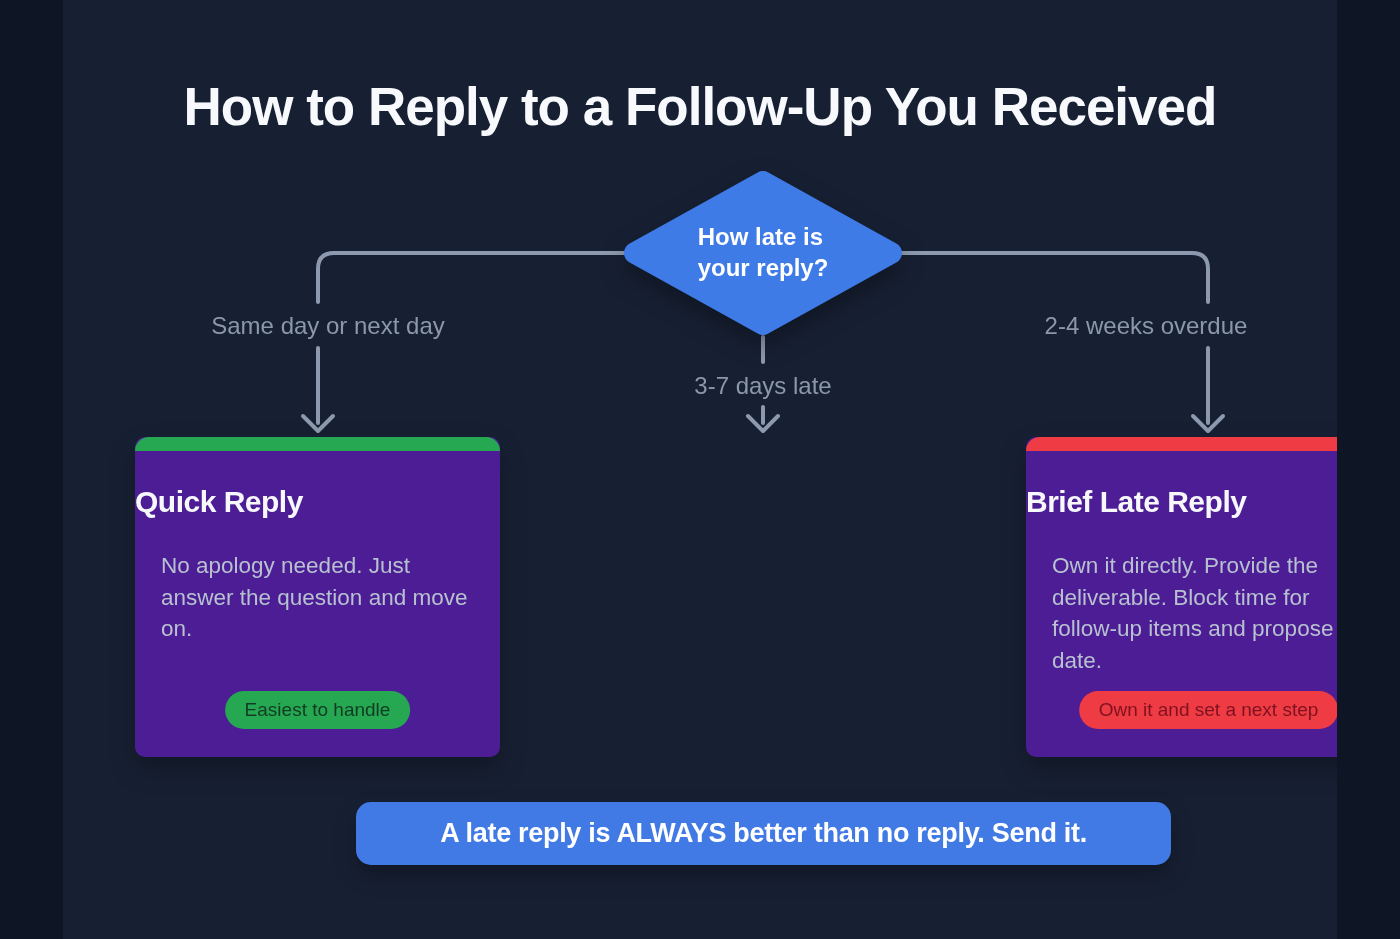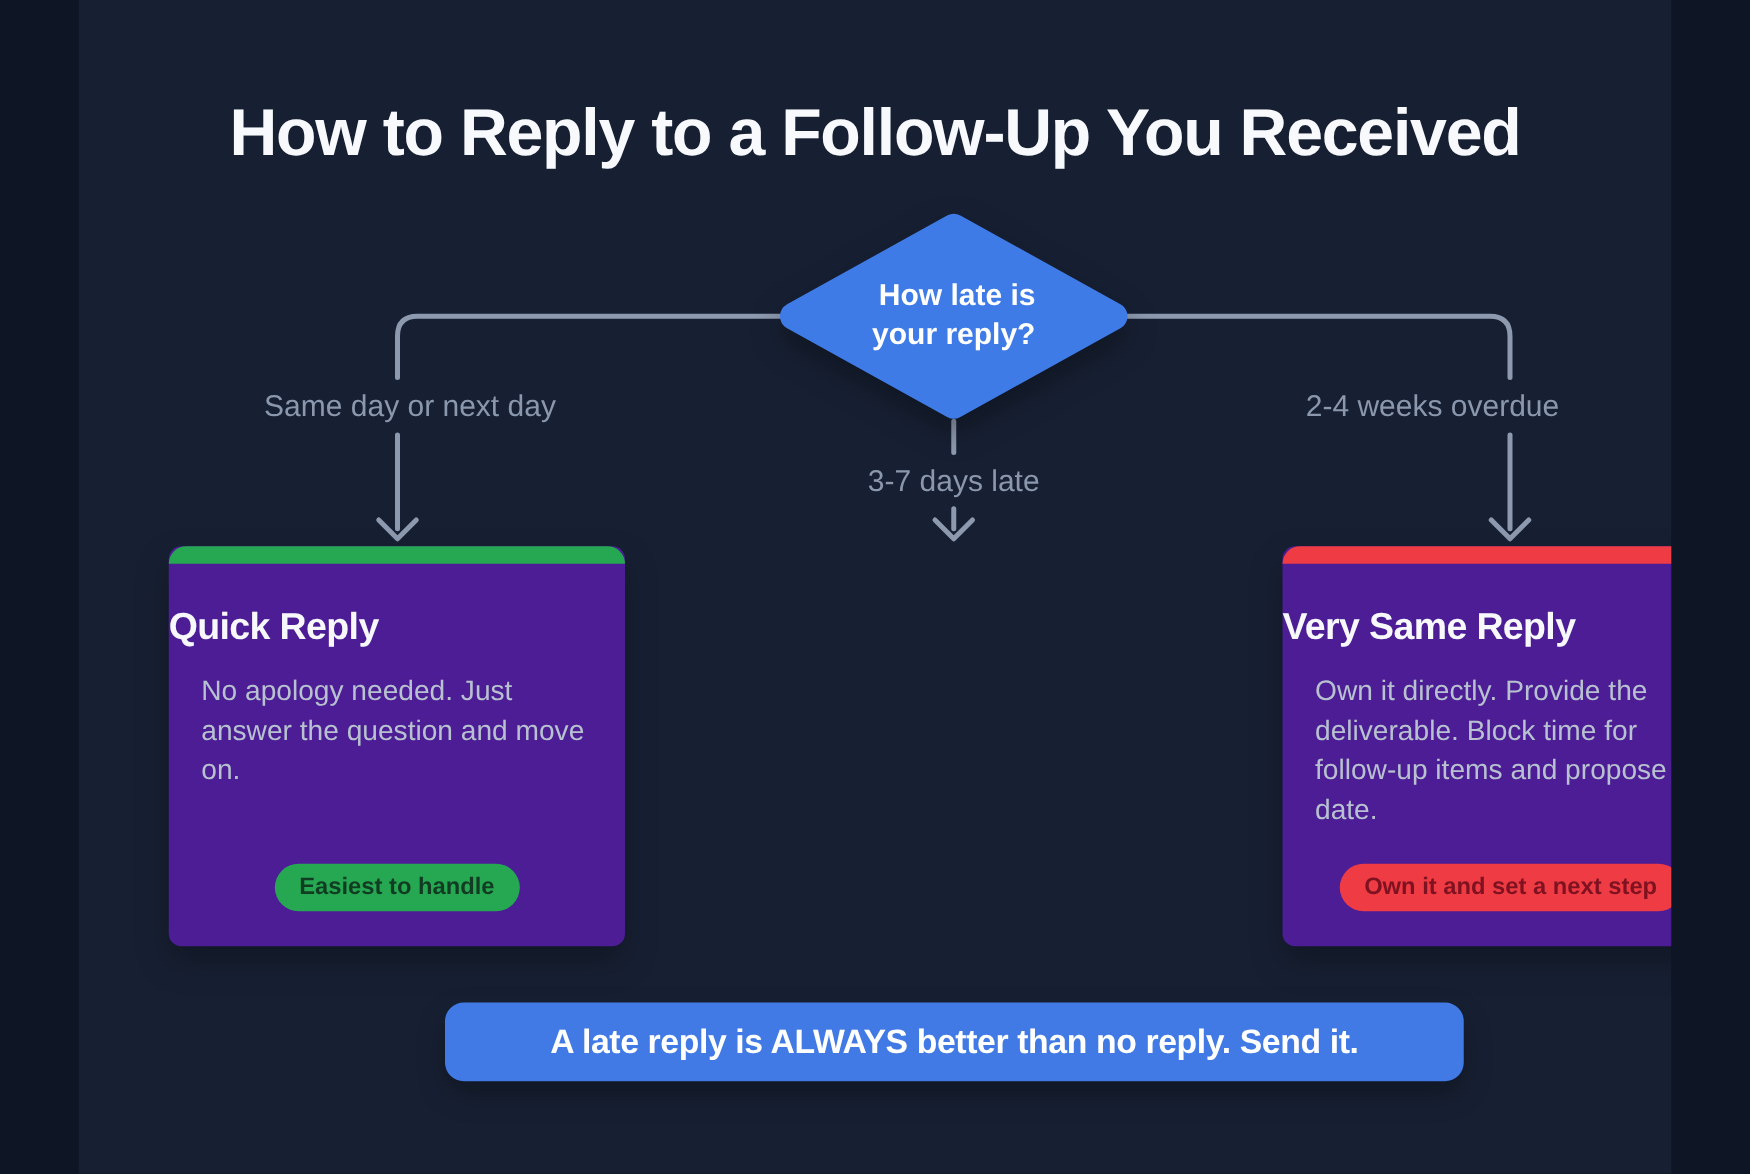--- a/index.html
+++ b/index.html
@@ -51,21 +51,21 @@
     fill: var(--diamond, #3e7be7);
     stroke: var(--diamond, #3e7be7);
     stroke-width: 22;
     stroke-linejoin: round;
   }
 
   .diamond-label {
     position: absolute;
     left: 700px; top: 253px;
     transform: translate(-50%, -50%);
-    text-align: right;
+    text-align: left;
     color: #ffffff;
     font-size: 24px;
     font-weight: bold;
     line-height: 1.28;
     white-space: nowrap;
   }
 
   .branch-label {
     position: absolute;
     transform: translate(-50%, -50%);
@@ -99,36 +99,36 @@
 
   .card-title {
     margin-top: 34px;
     color: #f6f8fb;
     font-size: 30px;
     font-weight: bold;
     letter-spacing: -0.5px;
   }
 
   .card-body {
-    margin: 18px auto 0;
+    margin: 31px auto 0;
     padding: 0 26px;
     color: #b7c1cf;
     font-size: 22.5px;
     line-height: 1.4;
   }
 
   .card-badge {
     position: absolute;
     bottom: 28px;
     left: 50%;
     transform: translateX(-50%);
     background: var(--accent, #888);
     color: var(--badge-text, #222);
     font-size: 19px;
-    font-weight: 700;
+    font-weight: 400;
     padding: 8px 20px;
     border-radius: 999px;
     white-space: nowrap;
   }
 
   .banner {
     position: absolute;
     left: 293px;
     top: 802px;
     width: 815px;
@@ -185,21 +185,21 @@
   <div class="card c0" style="--accent: #26a853; --badge-text: #113c22;">
     <div class="card-accent"></div>
     <div class="card-title">Quick Reply</div>
     <div class="card-body">No apology needed. Just answer the question and move on.</div>
     <div class="card-badge">Easiest to handle</div>
   </div>
 
 
   <div class="card c2" style="--accent: #ee3b44; --badge-text: #7f1220;">
     <div class="card-accent"></div>
-    <div class="card-title">Very Same Reply</div>
+    <div class="card-title">Brief Late Reply</div>
     <div class="card-body">Own it directly. Provide the deliverable. Block time for follow-up items and propose a date.</div>
     <div class="card-badge">Own it and set a next step</div>
   </div>
 
   <div class="banner">
     <span class="banner-text">A late reply is ALWAYS better than no reply. Send it.</span>
   </div>
 
 </div>
 

